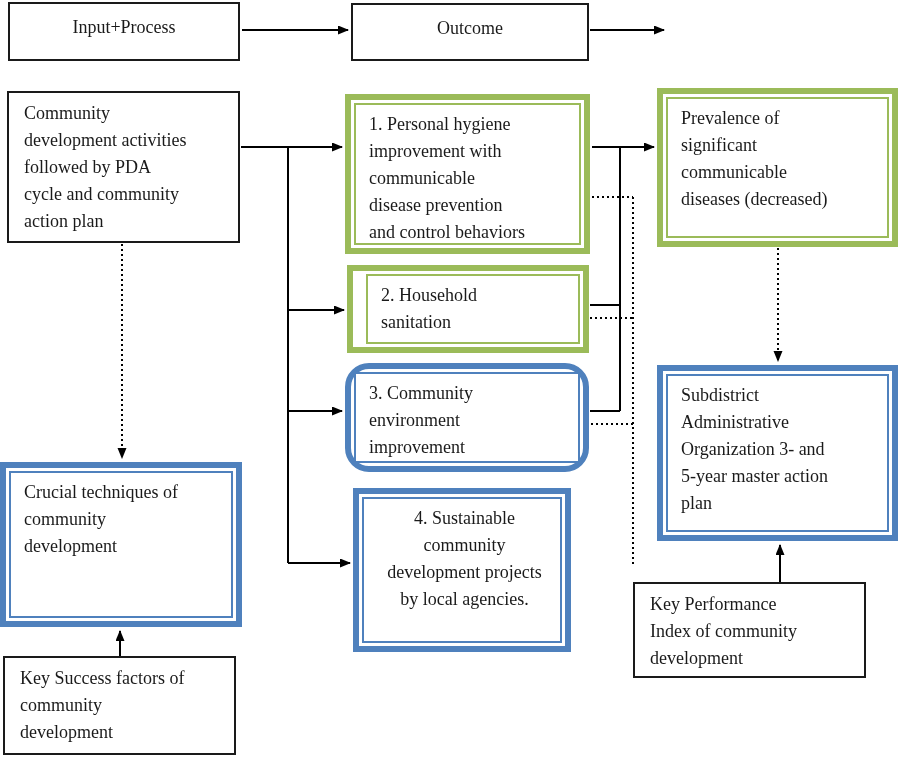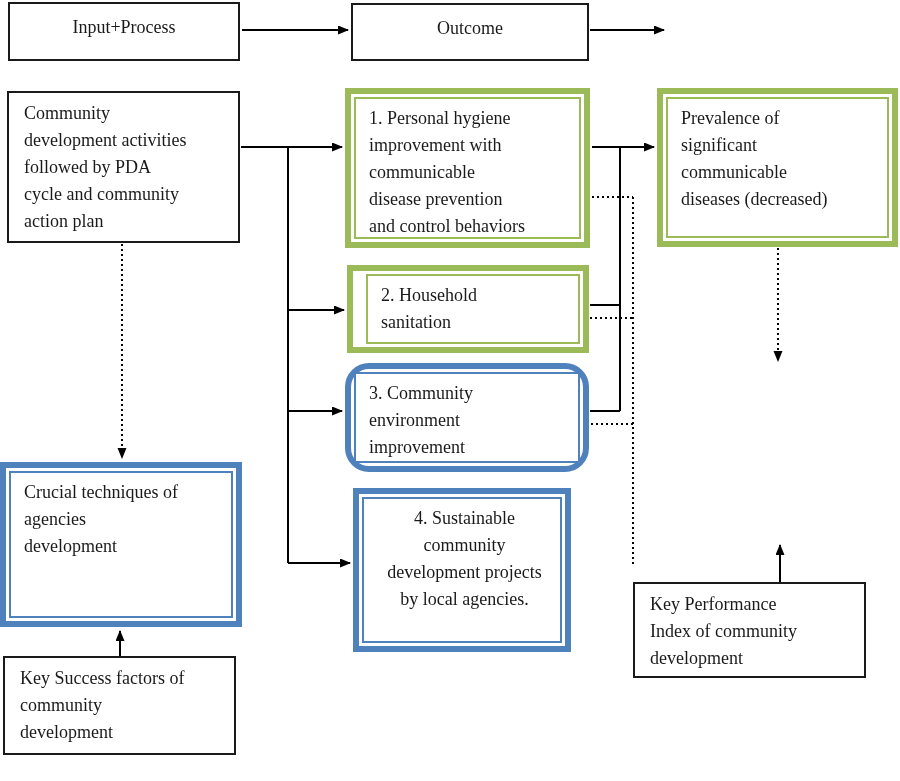--- a/index.html
+++ b/index.html
@@ -96,29 +96,29 @@
   <div class="box plain hdr" style="left:351px;top:3px;width:238px;height:58px;">Outcome</div>
 
   <div class="box plain txt" style="left:7px;top:91px;width:233px;height:152px;">Community
 development activities
 followed by PDA
 cycle  and community
 action plan</div>
 
   <div class="box dbox blue" style="left:0px;top:462px;width:242px;height:165px;">
     <div class="inner">Crucial techniques of
-agencies
+community
 development</div>
   </div>
 
   <div class="box plain txt" style="left:3px;top:656px;width:233px;height:99px;">Key Success factors of
 community
 development</div>
 
-  <div class="box dbox green" style="left:345px;top:88px;width:245px;height:160px;">
+  <div class="box dbox green" style="left:345px;top:94px;width:245px;height:160px;">
     <div class="inner">1. Personal hygiene
 improvement with
 communicable
 disease prevention
 and control behaviors</div>
   </div>
 
   <div class="box dbox green" style="left:347px;top:265px;width:242px;height:88px;padding-left:10px;">
     <div class="inner">2. Household
 sanitation</div>
@@ -137,18 +137,25 @@
 by local agencies.</div>
   </div>
 
   <div class="box dbox green" style="left:657px;top:88px;width:241px;height:159px;">
     <div class="inner">Prevalence of
 significant
 communicable
 diseases (decreased)</div>
   </div>
 
+  <div class="box dbox blue" style="left:657px;top:365px;width:241px;height:176px;">
+    <div class="inner">Subdistrict
+Administrative
+Organization 3- and
+5-year master action
+plan</div>
+  </div>
 
   <div class="box plain txt" style="left:633px;top:582px;width:233px;height:96px;">Key Performance
 Index of community
 development</div>
 
 </div>
 
 </body></html>

